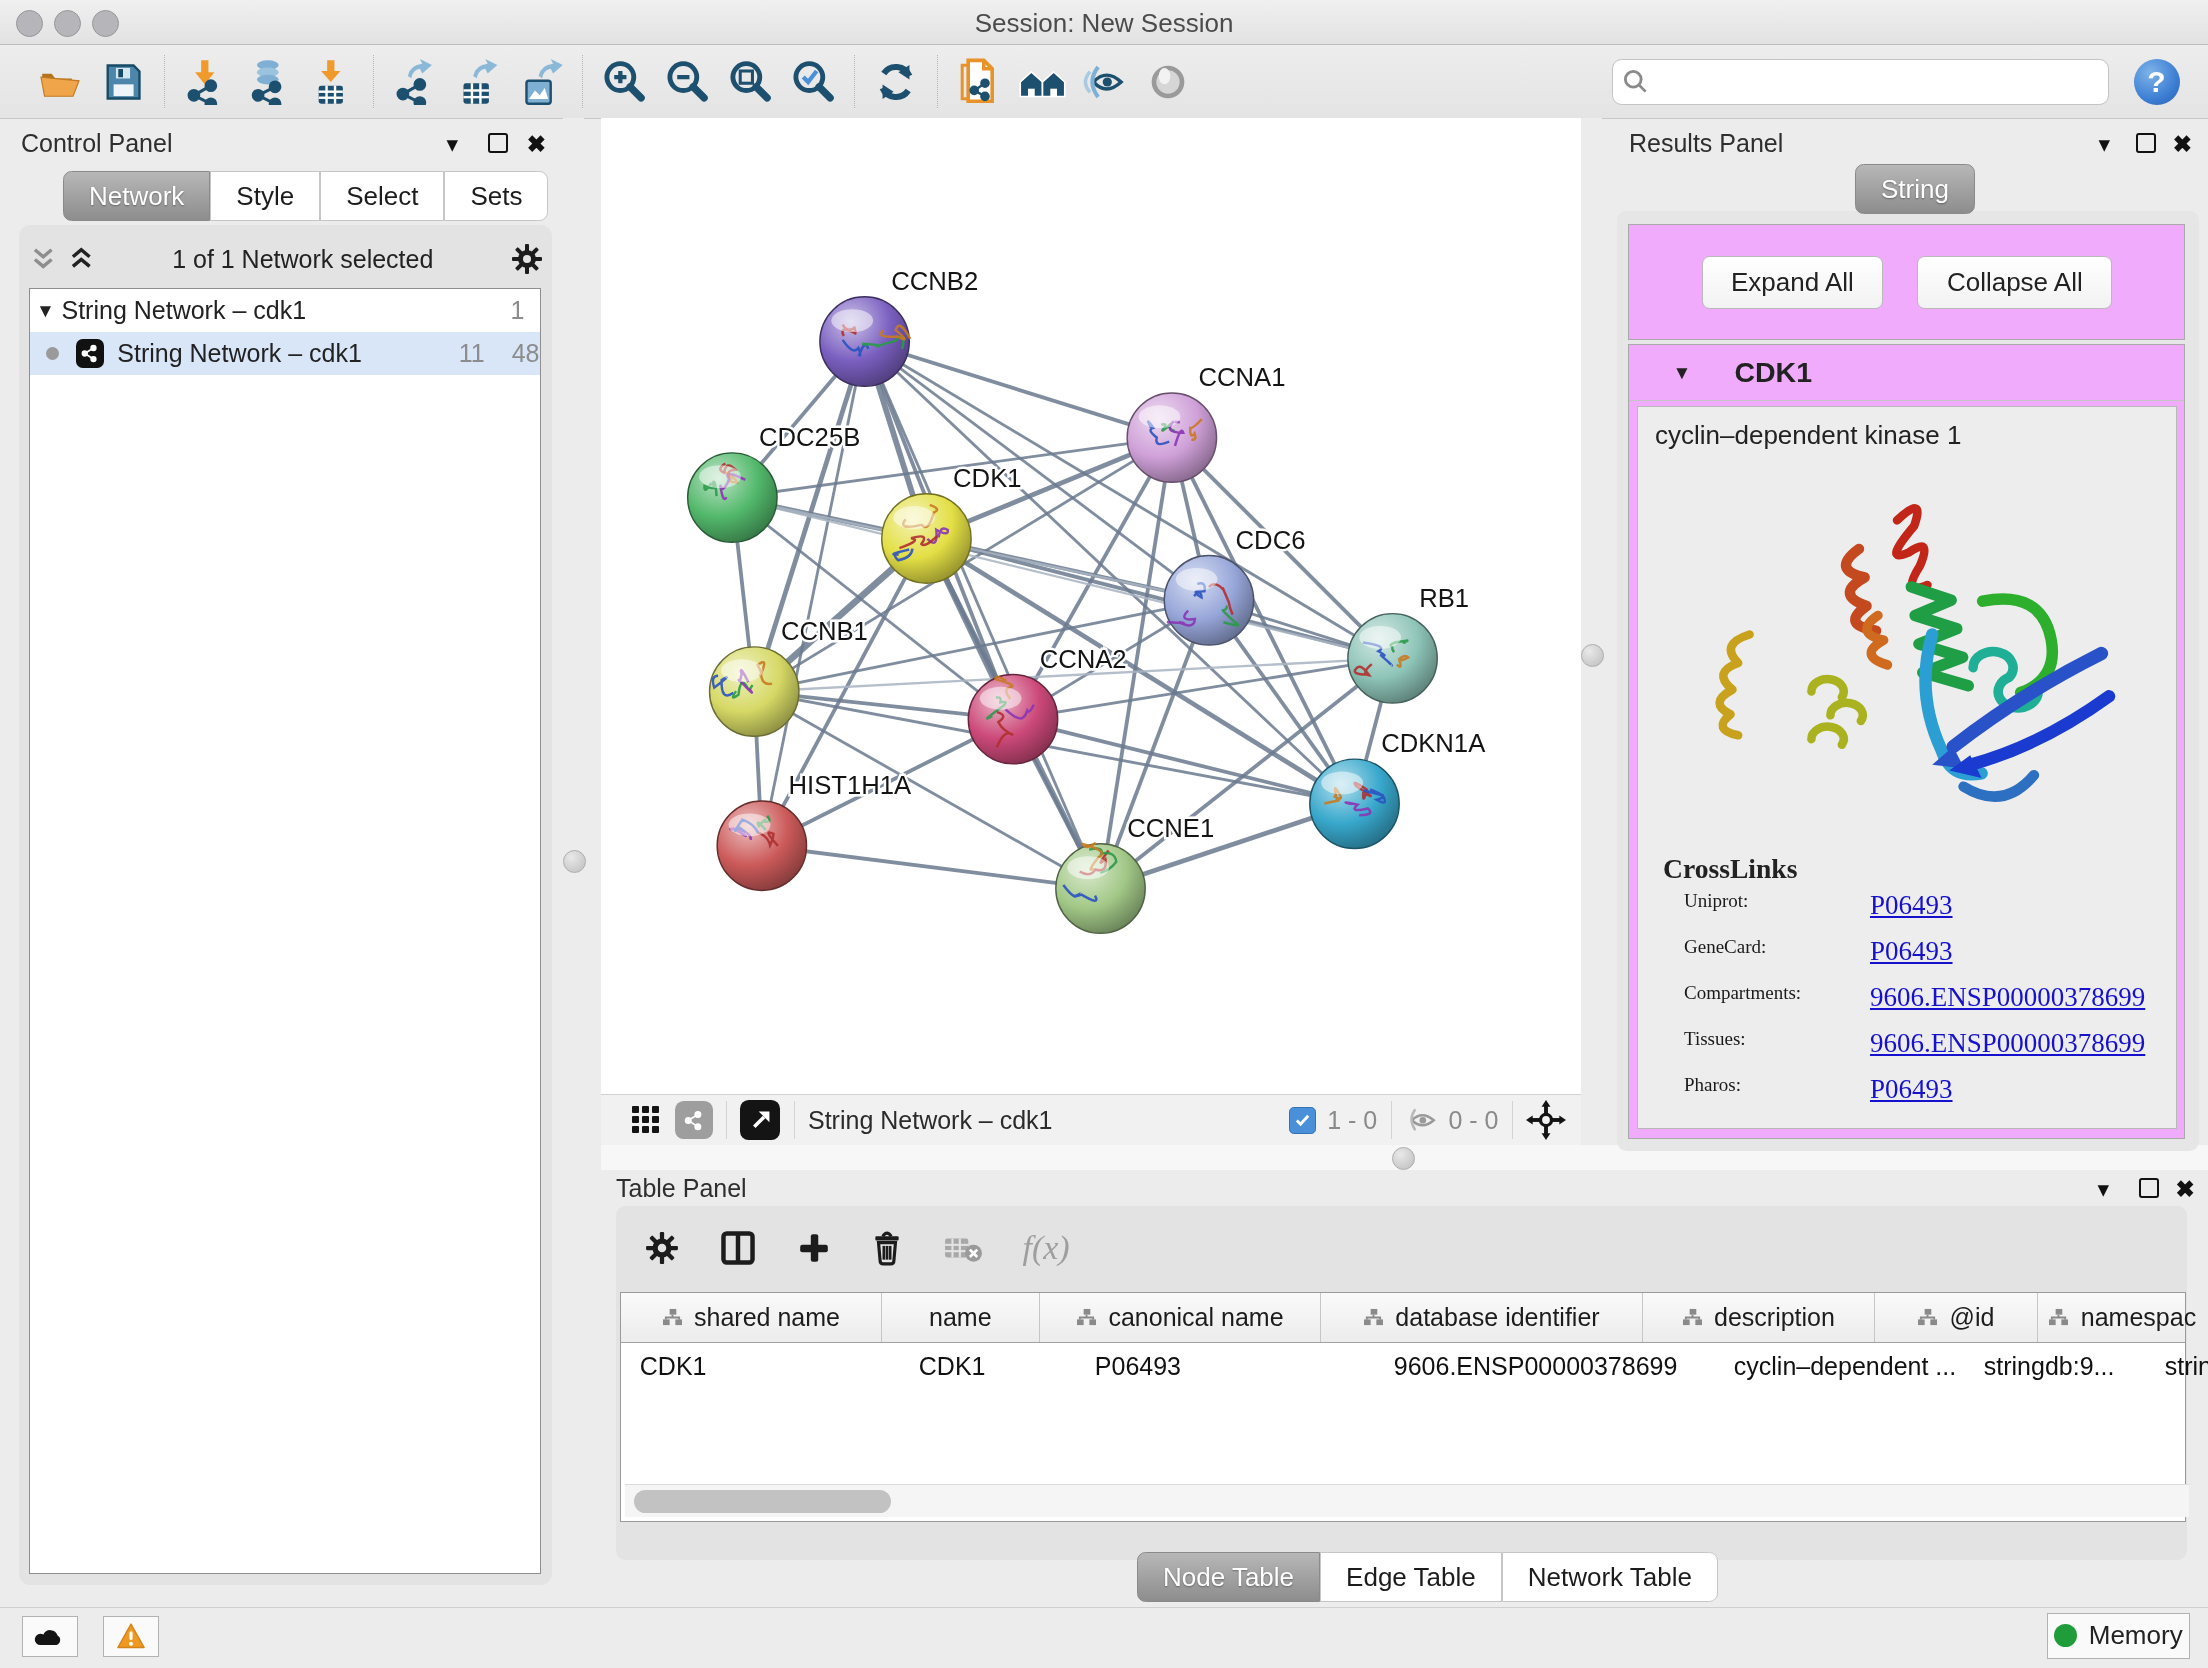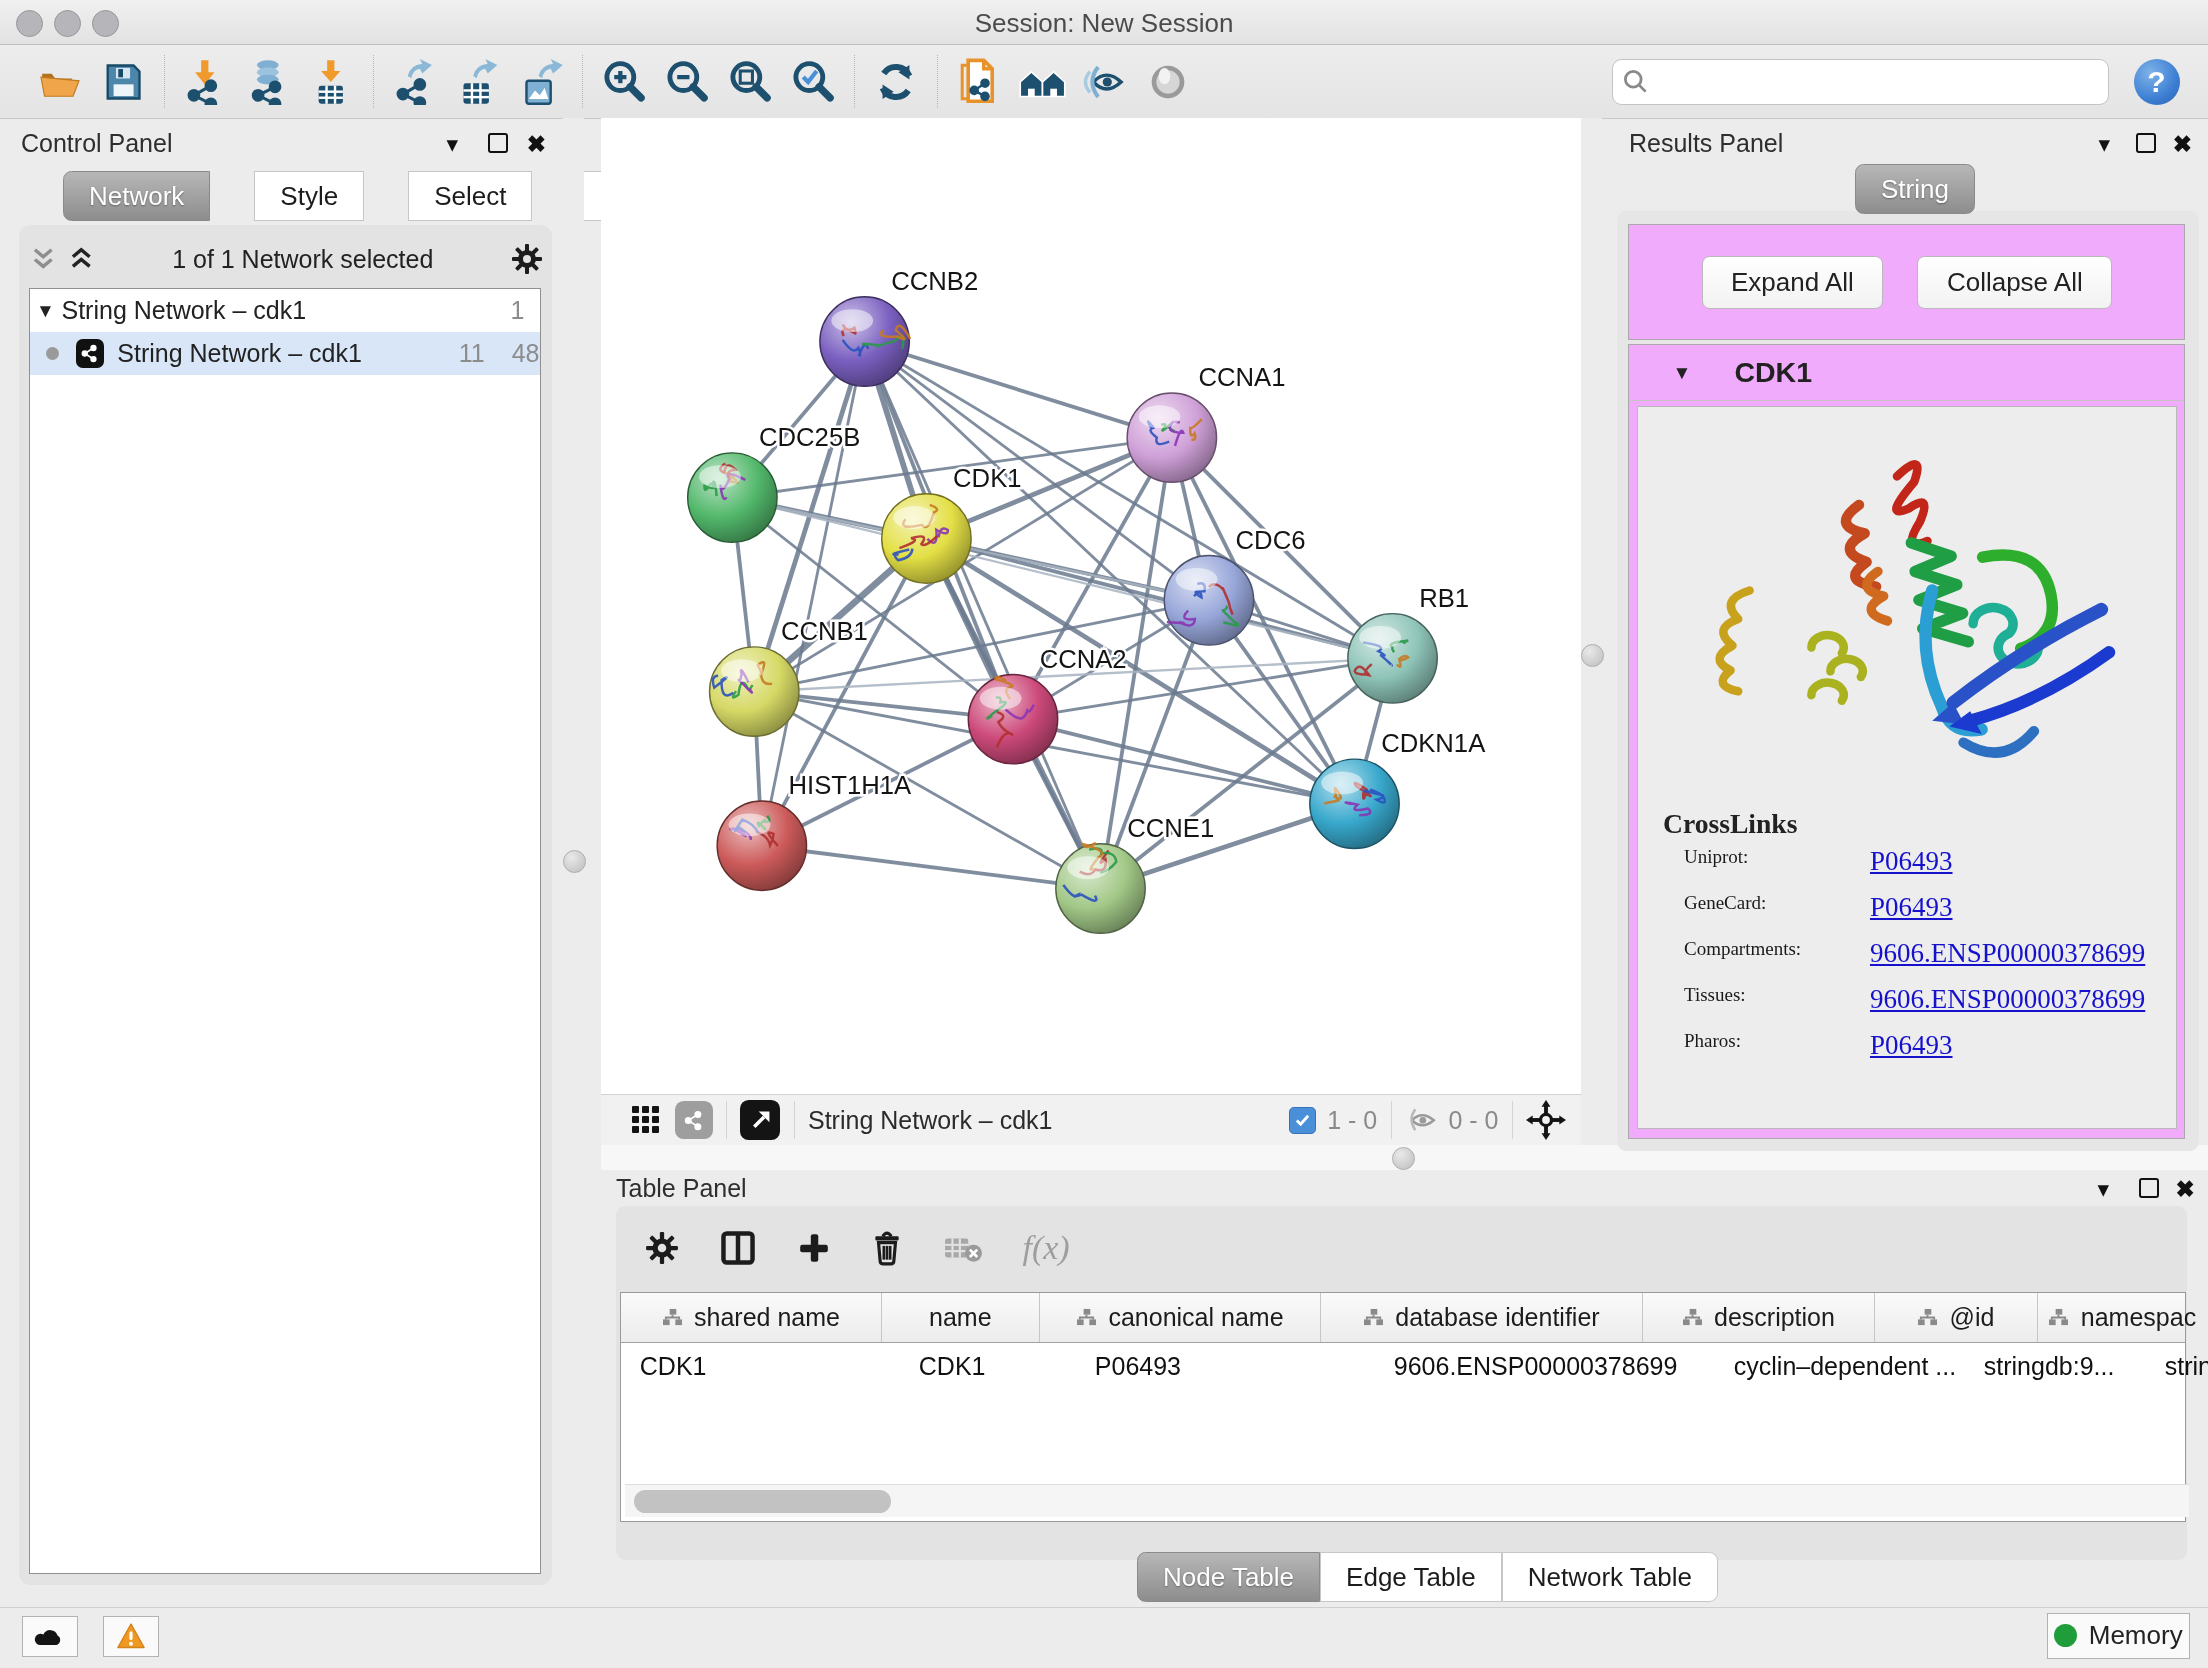--- a/index.html
+++ b/index.html
@@ -279,21 +279,21 @@
   </div>
 
   <div class="cp">
     <div style="position:absolute;left:21px;top:11.4px;display:flex;align-items:center;gap:13.3px;">
       <span class="ptitle">Control Panel</span>
     </div>
     <div style="position:absolute;right:105px;top:13.3px;" class="wicon">▾</div>
     <div style="position:absolute;right:55px;top:15px;"><span class="sqicon"></span></div>
     <div style="position:absolute;right:17px;top:13.3px;font-weight:bold;" class="wicon">✖</div>
 
-    <div style="position:absolute;left:63px;top:53px;display:flex;gap:44px;">
+    <div style="position:absolute;left:63px;top:53px;display:flex;">
       <div class="tabbtn sel" style="border-radius:8.6px 0 0 8.6px;min-width:88px;">
           <span>Network</span>
         </div>
       <div class="tabbtn">
           <span>Style</span>
         </div>
       <div class="tabbtn">
           <span>Select</span>
         </div>
       <div class="tabbtn" style="border-radius:0 8.6px 8.6px 0;">
@@ -659,20 +659,21 @@
             </div>
         </div>
       </div>
 
       <div class="rp-sub" style="left:11.4px;top:133px;width:555px;height:793px;">
         <div style="height:55px;display:flex;align-items:center;border-bottom:1px solid #c4c4c4;">
           <span style="width:105px;text-align:center;font-size:19px;">▼</span>
           <span style="font-size:28.5px;font-weight:bold;">CDK1</span>
         </div>
         <div style="position:absolute;left:7.6px;top:61px;right:7.6px;bottom:9.5px;background:#ededed;border:1px solid #b8b8b8;">
+          <div style="padding:13.3px 0 0 17px;font-size:26px;">cyclin–dependent kinase 1</div>
 
           <svg width="447" height="371" viewBox="0 0 470 390" style="display:block;margin:17px auto 0;">
             <g fill="none" stroke-linecap="round" stroke-linejoin="round">
               <path d="M225,55 q30,-28 18,6 q-34,40 -6,28 q26,-18 12,14 q-20,32 8,20" stroke="#c22618" stroke-width="9"></path>
               <path d="M185,85 q-30,22 6,30 q-32,18 2,30 q-28,20 10,26" stroke="#c4491f" stroke-width="11"></path>
               <path d="M205,155 q-26,18 6,26 q-28,16 4,26" stroke="#cf6a1e" stroke-width="10"></path>
               <path d="M70,175 q-32,10 -12,30 q-28,10 -6,28 q-26,14 -2,26 q-20,16 8,22" stroke="#c9a21d" stroke-width="9"></path>
               <path d="M135,235 a17,13 0 1 1 32,6 M155,260 a17,13 0 1 1 32,6 M135,285 a17,13 0 1 1 32,6" stroke="#aab31f" stroke-width="9"></path>
               <path d="M240,125 l42,14 -38,16 44,14 -40,16 46,14 -42,16 48,14" stroke="#1f9e46" stroke-width="12"></path>
               <path d="M315,140 q62,-12 72,40 q8,42 -32,56" stroke="#2dae2d" stroke-width="12"></path>

